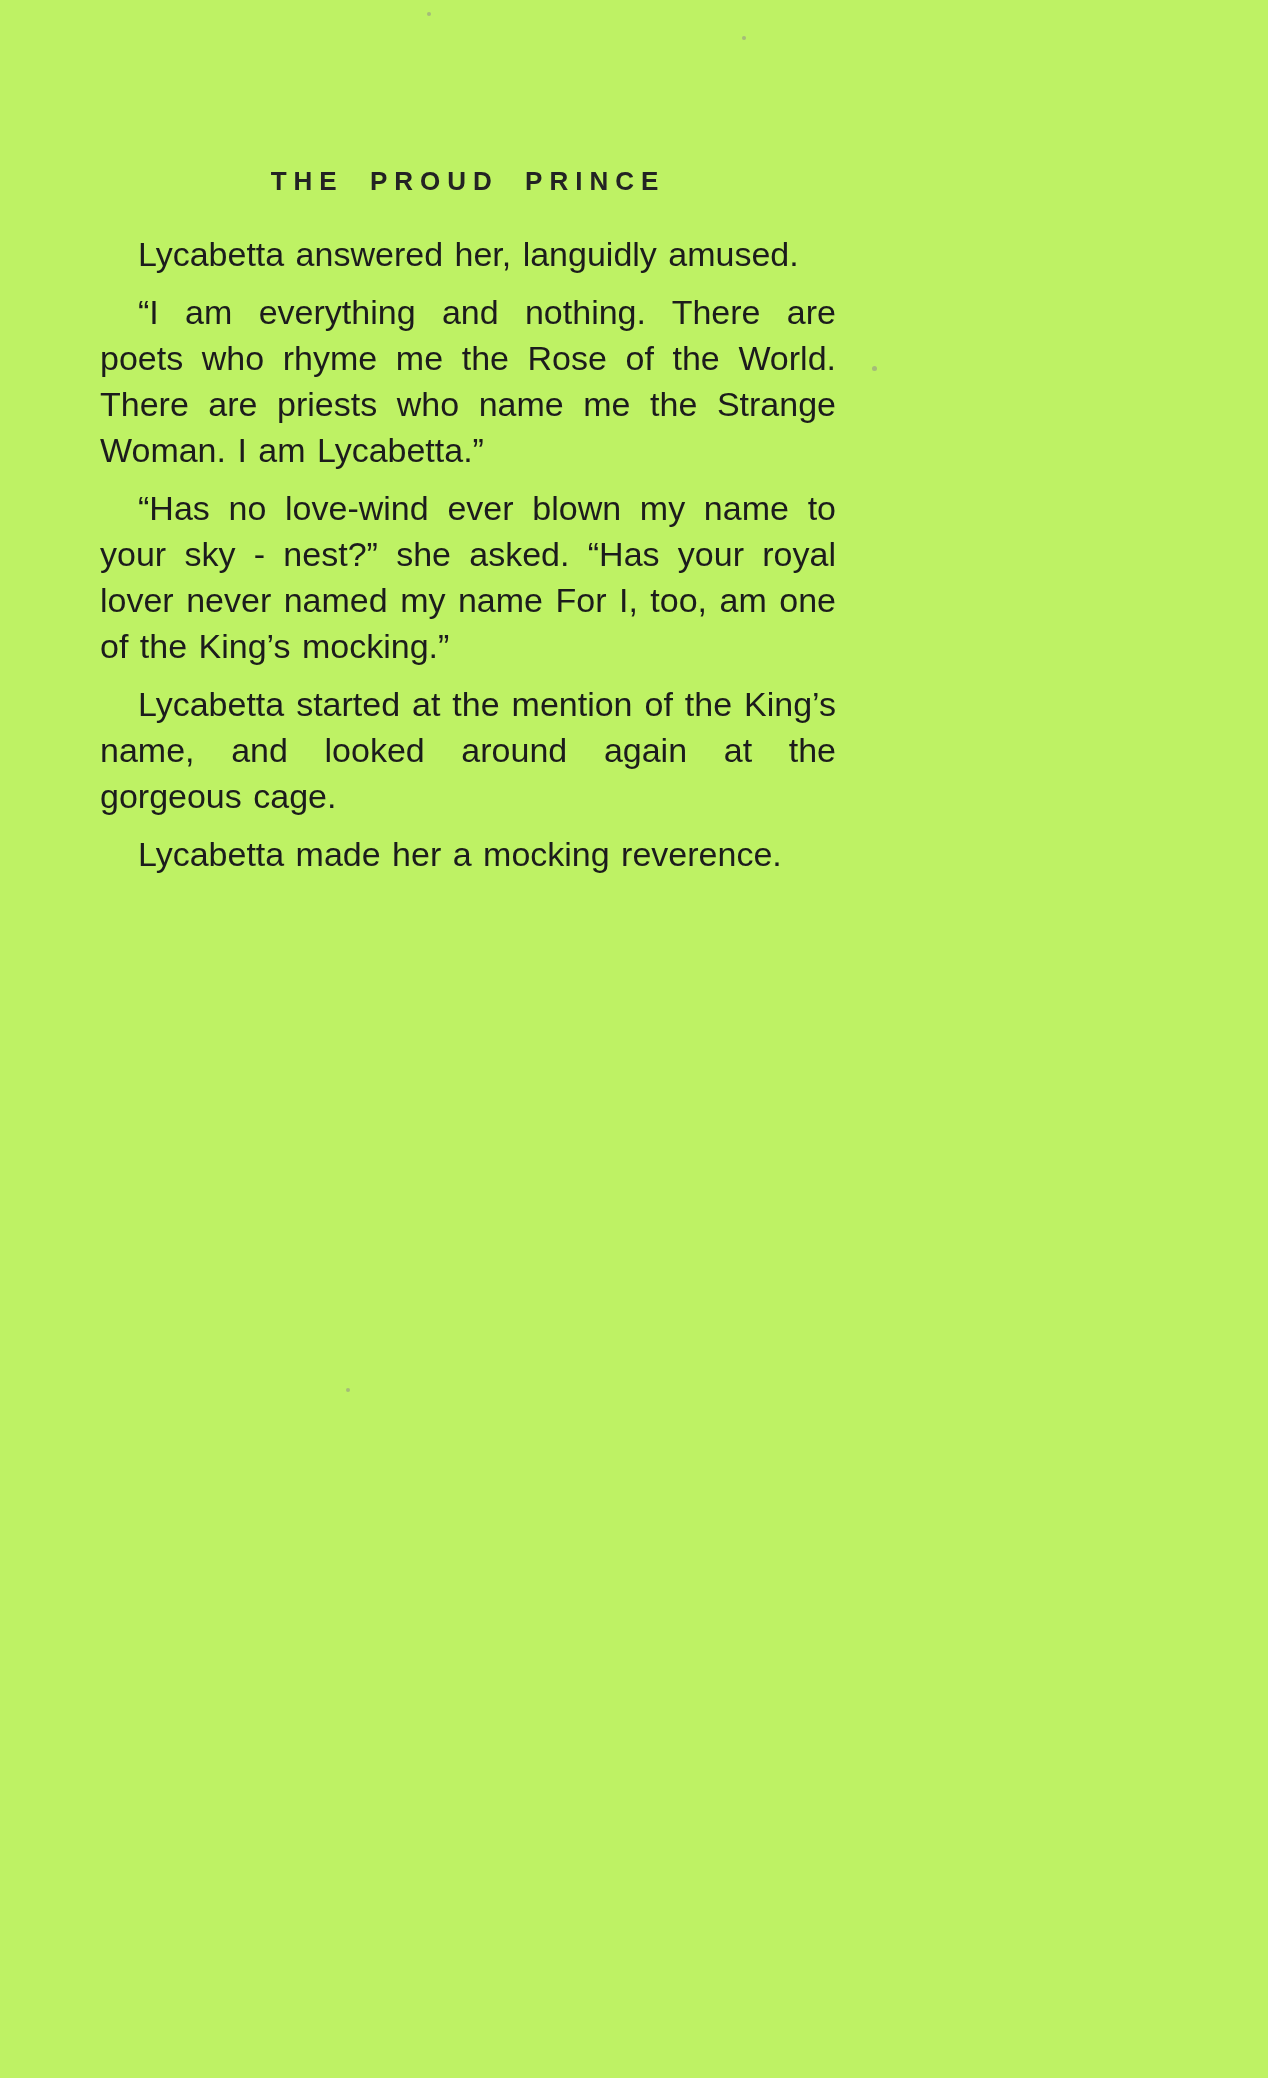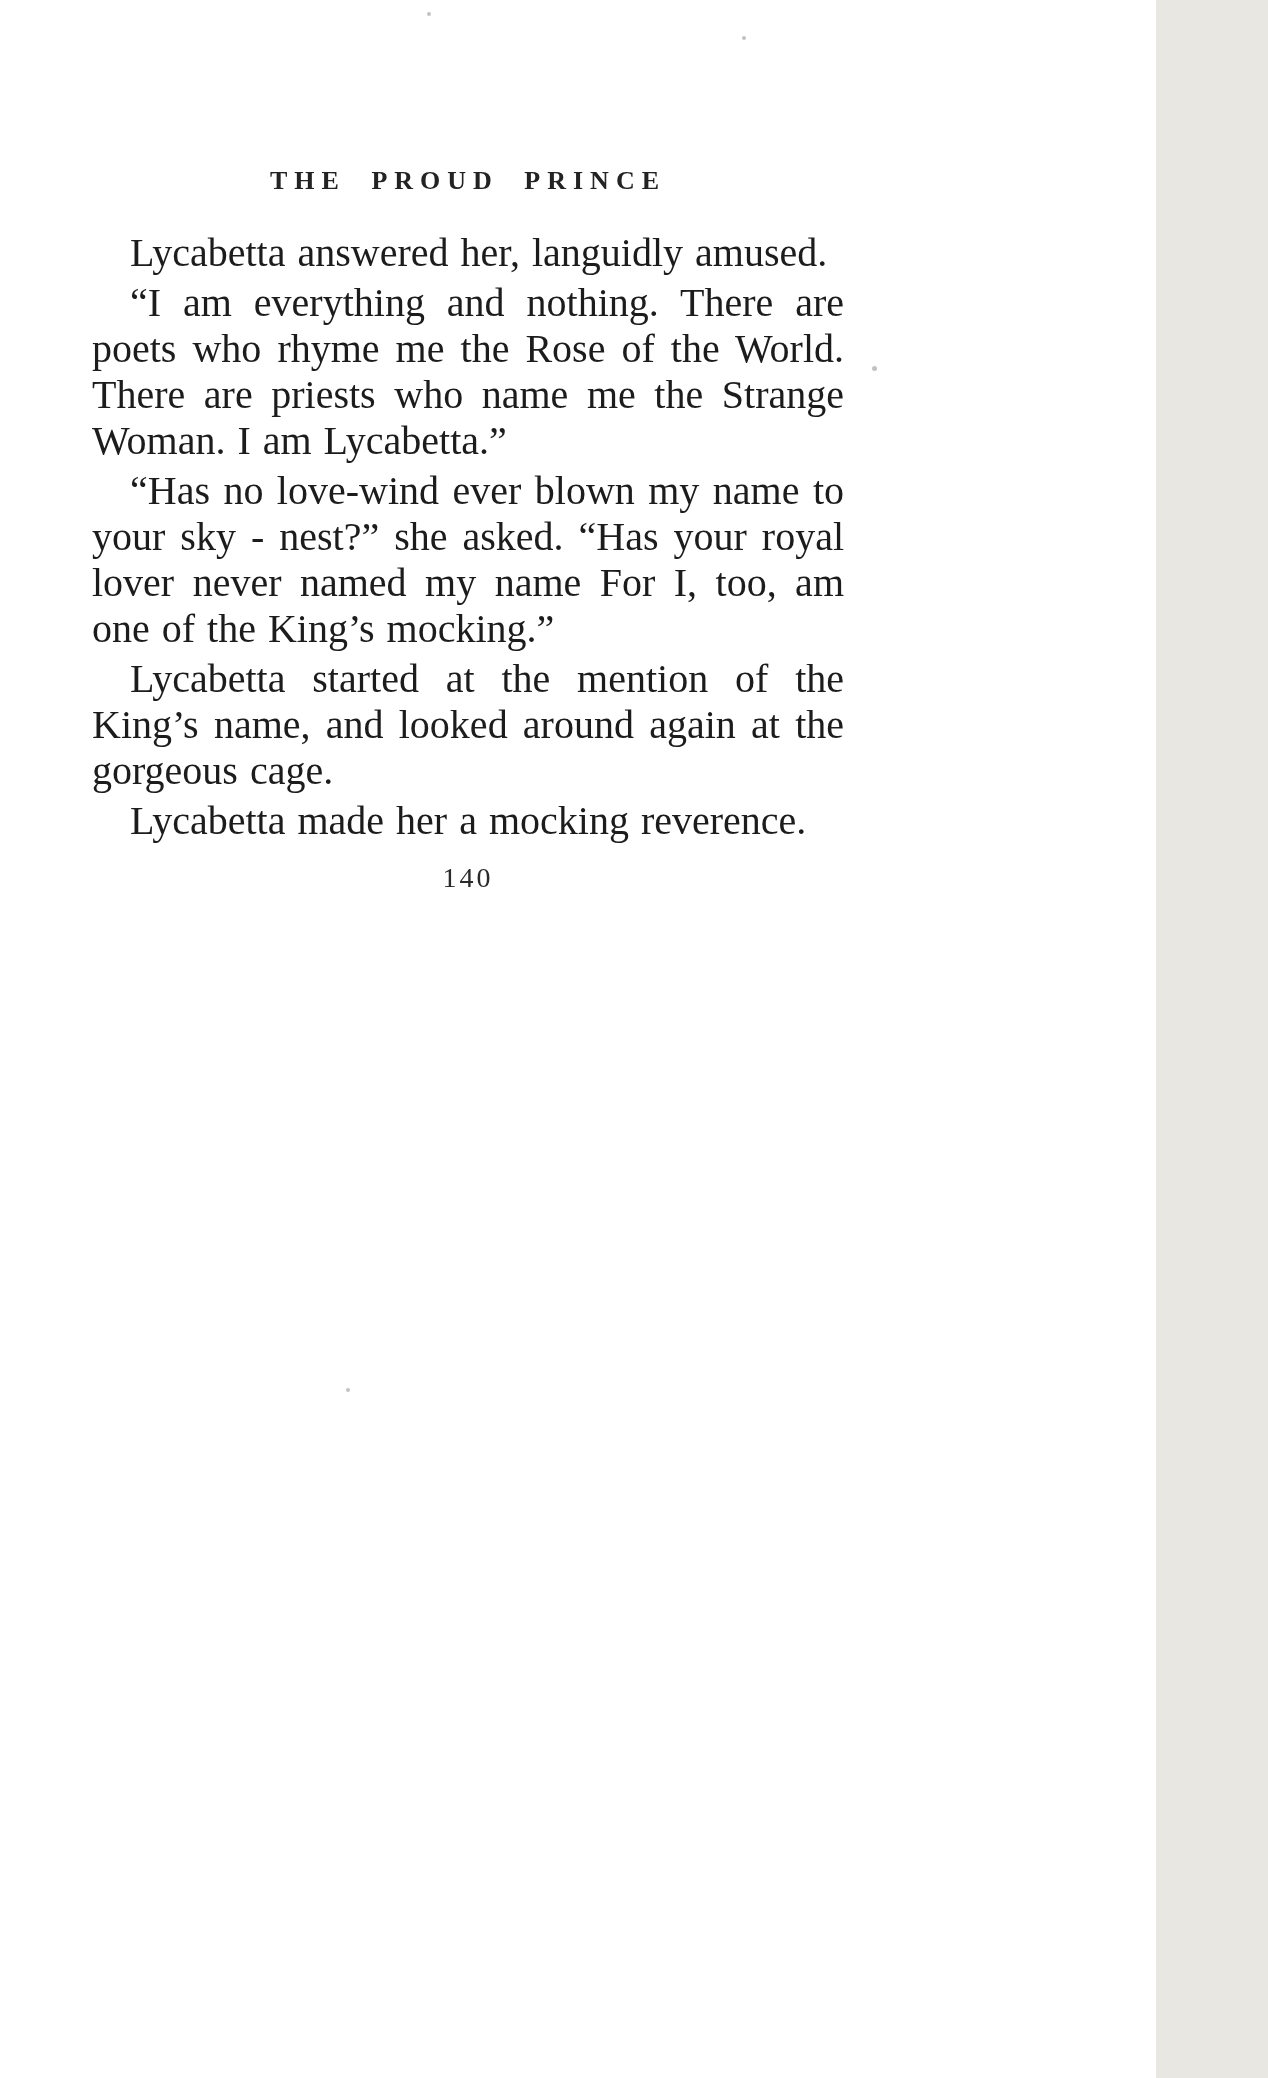--- a/index.html
+++ b/index.html
@@ -2,47 +2,47 @@
 <html><head>
 <meta charset="utf-8">
 <style>
   html, body {
     margin: 0;
     padding: 0;
     background: #e9e7e2;
   }
   .book-page {
     position: relative;
-    width: 1156px;
+    width: 1268px;
     height: 2078px;
-    background: #ffffff;
-    font-family: Liberation Serif, serif;
+    background: #bef264;
+    font-family: Liberation Sans, sans-serif;
     color: #1c1c1c;
     overflow: hidden;
   }
   .text-block {
     position: absolute;
     left: 88px;
     top: 166px;
     width: 760px;
   }
   .running-header {
     text-align: center;
     font-size: 26px;
     font-weight: bold;
     letter-spacing: 7px;
     word-spacing: 12px;
     margin-bottom: 34px;
     color: #232323;
   }
   .para {
-    margin: 4px;
+    margin: 12px;
     text-align: justify;
     text-indent: 38px;
-    font-size: 40px;
+    font-size: 34px;
     line-height: 46px;
     word-spacing: 2px;
   }
   .page-number {
     text-align: center;
     margin-top: 18px;
     font-size: 28px;
     letter-spacing: 3px;
     color: #2a2a2a;
   }
@@ -69,16 +69,15 @@
 
   <div class="text-block">
     <div class="running-header">THE PROUD PRINCE</div>
 
     <p class="para">Lycabetta answered her, languidly amused.</p>
     <p class="para">“I am everything and nothing. There are poets who rhyme me the Rose of the World. There are priests who name me the Strange Woman. I am Lycabetta.”</p>
     <p class="para">“Has no love-wind ever blown my name to your sky - nest?” she asked. “Has your royal lover never named my name For I, too, am one of the King’s mocking.”</p>
     <p class="para">Lycabetta started at the mention of the King’s name, and looked around again at the gorgeous cage.</p>
     <p class="para">Lycabetta made her a mocking reverence.</p>
 
-    <div class="page-number">140</div>
   </div>
 
 </div>
 
 </body></html>

